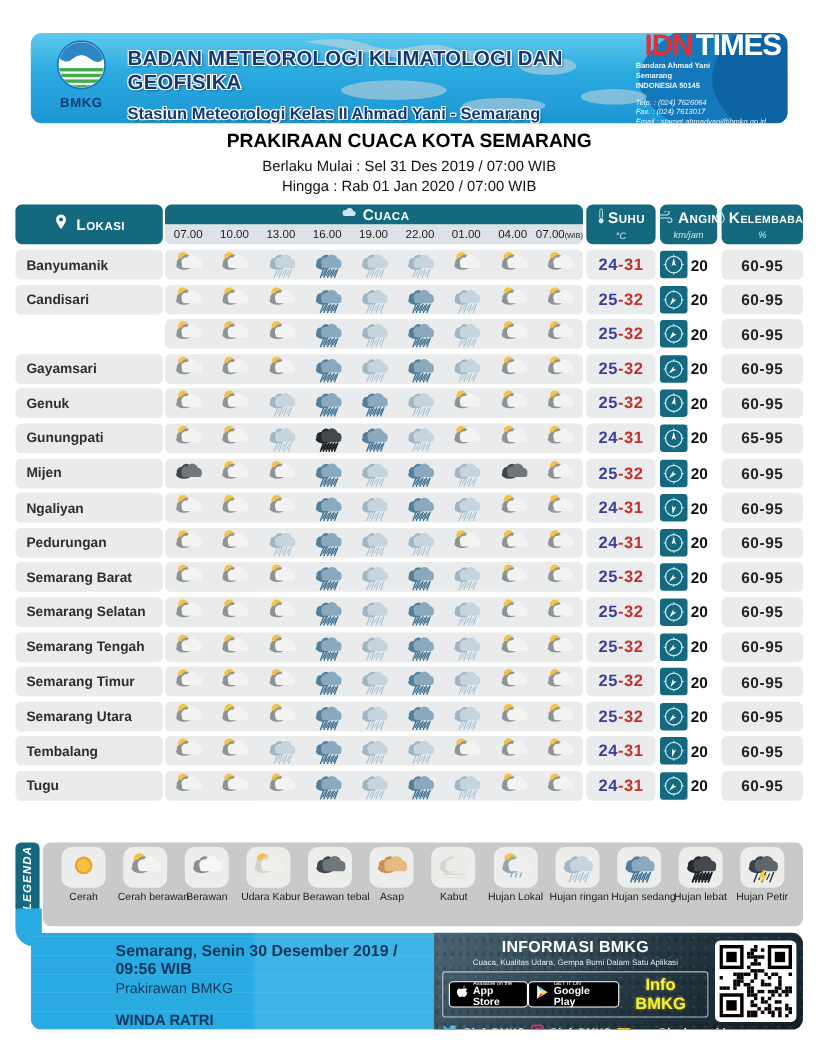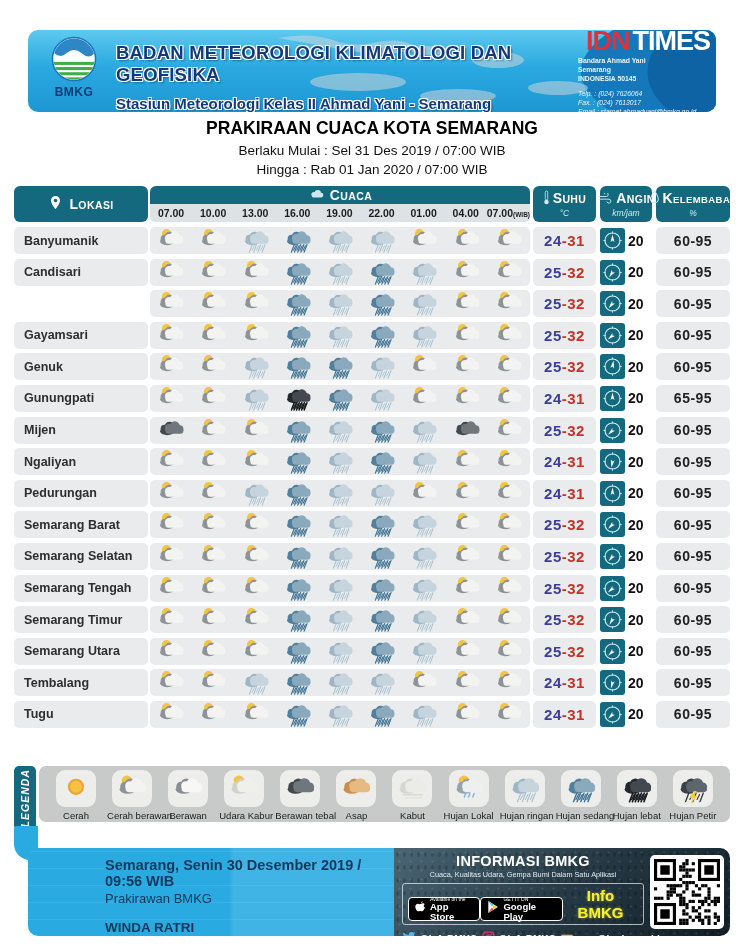--- a/index.html
+++ b/index.html
@@ -31,21 +31,21 @@
   .sub-title{font-size:13.5px;color:#111;margin-top:4px;}
 
   
   .th{position:absolute;background:#15697e;color:#fff;border-radius:6px;}
   .th-lokasi{left:14px;top:186px;width:134px;height:36px;display:flex;align-items:center;justify-content:center;gap:6px;}
   .hdr-label{display:inline-block;font-size:10.5px;font-weight:bold;letter-spacing:.4px;}
   .hdr-label::first-letter{font-size:14px;}
   .th-cuaca{left:150px;top:186px;width:380px;height:18px;display:flex;align-items:center;justify-content:center;gap:5px;border-radius:6px 6px 0 0;}
   .times-row{position:absolute;left:150px;top:204px;width:380px;height:18px;background:#dde2e6;border-radius:0 0 5px 5px;
              display:grid;grid-template-columns:repeat(9,1fr);align-items:center;justify-items:center;}
-  .time-lbl{font-size:10.5px;font-weight:bold;color:#1c1c1c;white-space:nowrap;}
+  .time-lbl{font-size:10.5px;font-weight:normal;color:#1c1c1c;white-space:nowrap;}
   .time-lbl .wib{font-size:6.5px;}
   .th-col{display:flex;flex-direction:column;align-items:center;justify-content:center;line-height:1.1;}
   .th-suhu{left:533px;top:186px;width:63px;height:36px;}
   .th-angin{left:600px;top:186px;width:52px;height:36px;}
   .th-kel{left:656px;top:186px;width:74px;height:36px;}
   .th-kel .hdr-label{font-size:9.5px;}
   .unit{font-size:8.5px;font-style:italic;color:#cfe8f0;margin-top:1px;}
   .hrow{display:flex;align-items:center;gap:3px;}
 
   
@@ -62,21 +62,21 @@
   .compass-box{width:25px;height:25px;background:#15697e;border-radius:3px;display:flex;align-items:center;justify-content:center;}
   .wnum{font-size:14px;font-weight:bold;color:#111;}
   .cell-hum{left:656px;width:74px;display:flex;align-items:center;justify-content:center;
             font-size:14px;font-weight:bold;color:#222;letter-spacing:.5px;}
 
   
   .legend-tab{position:absolute;left:14px;top:766px;width:22px;height:64px;background:#15697e;border-radius:5px;
               display:flex;align-items:center;justify-content:center;}
   .legend-tab span{writing-mode:vertical-rl;transform:rotate(180deg);color:#fff;font-size:10.5px;
                    font-weight:bold;font-style:italic;letter-spacing:1px;}
-  .legend-strip{position:absolute;left:39px;top:766px;width:691px;height:56px;background:#c8cac9;border-radius:7px;
+  .legend-strip{position:absolute;left:39px;top:766px;width:691px;height:76px;background:#c8cac9;border-radius:7px;
                 display:flex;justify-content:space-between;align-items:flex-start;padding:4px 12px 0 12px;box-sizing:border-box;}
   .legend-item{width:50px;text-align:center;}
   .legend-tile{width:40px;height:37px;background:#ededec;border-radius:9px;margin:0 auto;
                display:flex;align-items:center;justify-content:center;}
   .legend-lbl{font-size:9.5px;color:#1c1c1c;margin-top:3px;white-space:nowrap;}
 
   
   .foot-left{position:absolute;left:28px;top:848px;width:366px;height:88px;background:#29abe2;border-radius:10px 0 0 10px;
              box-sizing:border-box;padding:9px 0 0 77px;
              background-image:linear-gradient(90deg,rgba(255,255,255,0) 55%,rgba(255,255,255,.10) 56%),
@@ -91,21 +91,21 @@
               background:linear-gradient(135deg,#4a6675 0%,#243742 55%,#131f27 100%);overflow:hidden;
               box-sizing:border-box;padding:5px 0 0 8px;}
   .foot-right::before{content:"";position:absolute;inset:0;
       background-image:radial-gradient(rgba(255,255,255,.18) 1px,transparent 1.6px),
                        radial-gradient(rgba(0,0,0,.35) 1px,transparent 1.6px);
       background-size:11px 9px,7px 13px;opacity:.5;pointer-events:none;}
   .panel-main{position:relative;width:242px;text-align:center;}
   .p-title{font-size:14.5px;font-weight:bold;color:#fff;letter-spacing:.3px;}
   .p-sub{font-size:7.3px;color:#e2ecf2;margin-top:1px;}
   .badgebox{border:1px solid rgba(255,255,255,.65);border-radius:3px;margin-top:4px;
-            display:flex;align-items:flex-end;justify-content:space-between;padding:3px 5px;}
+            display:flex;align-items:center;justify-content:space-between;padding:3px 5px;}
   .store-badge{display:flex;align-items:center;gap:4px;background:#000;border:1px solid #fff;border-radius:4px;
                height:22px;padding:0 6px;}
   .sb-txt{text-align:left;line-height:1;}
   .sb-small{font-size:5px;color:#fff;}
   .sb-big{font-size:9.5px;color:#fff;font-weight:bold;}
   .infobmkg{font-size:15px;font-weight:bold;color:#f8f032;text-shadow:0 0 3px rgba(248,240,50,.6);}
   .social-row{position:relative;display:flex;align-items:center;gap:4px;margin-top:5px;width:300px;}
   .social-item{display:flex;align-items:center;gap:3px;}
   .social-txt{font-size:10px;font-weight:bold;color:#fff;}
   .qr{position:absolute;right:6px;top:7px;width:74px;height:74px;background:#fff;border-radius:5px;

